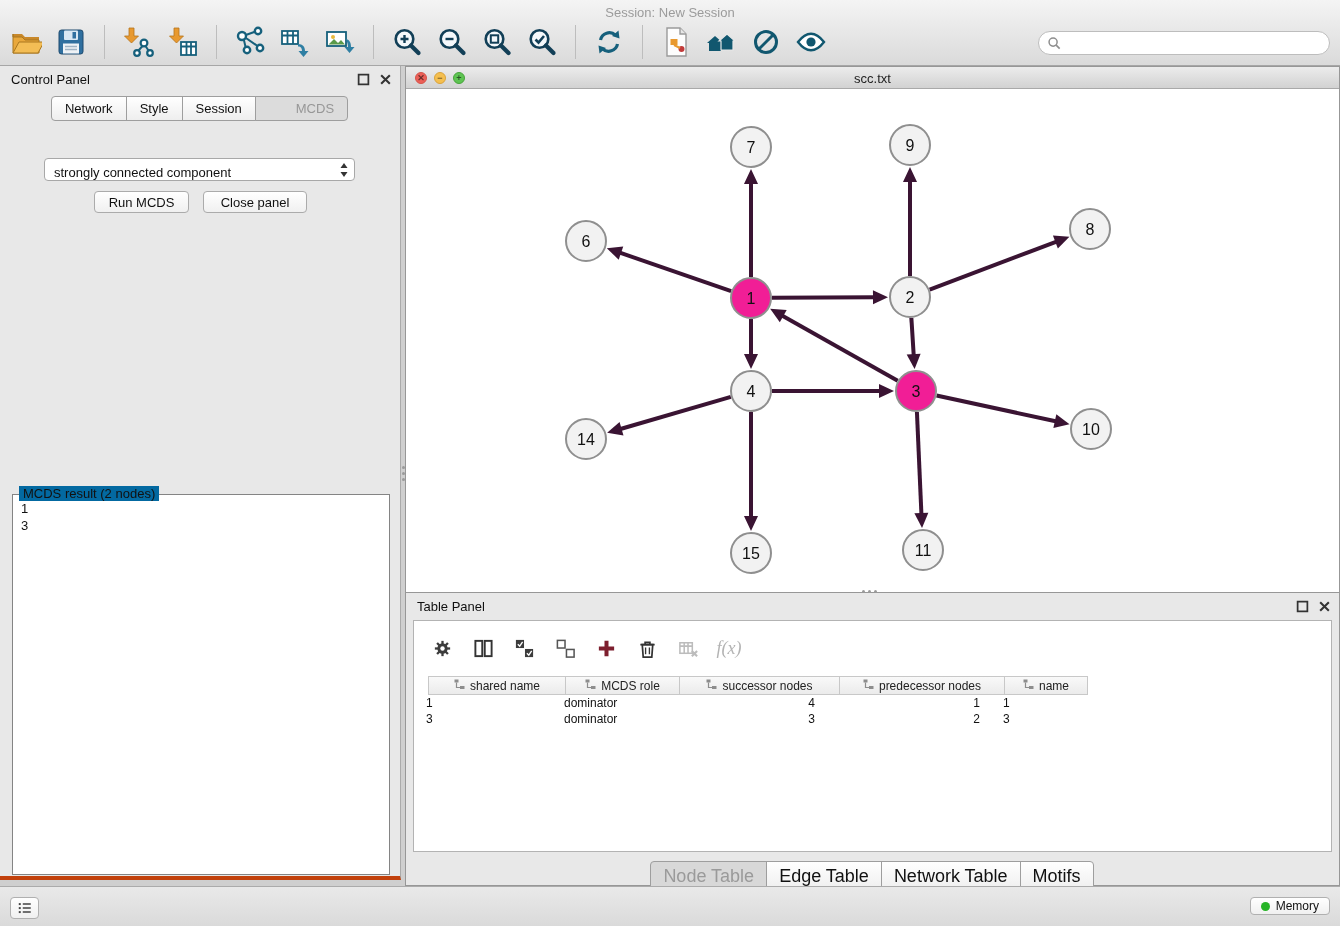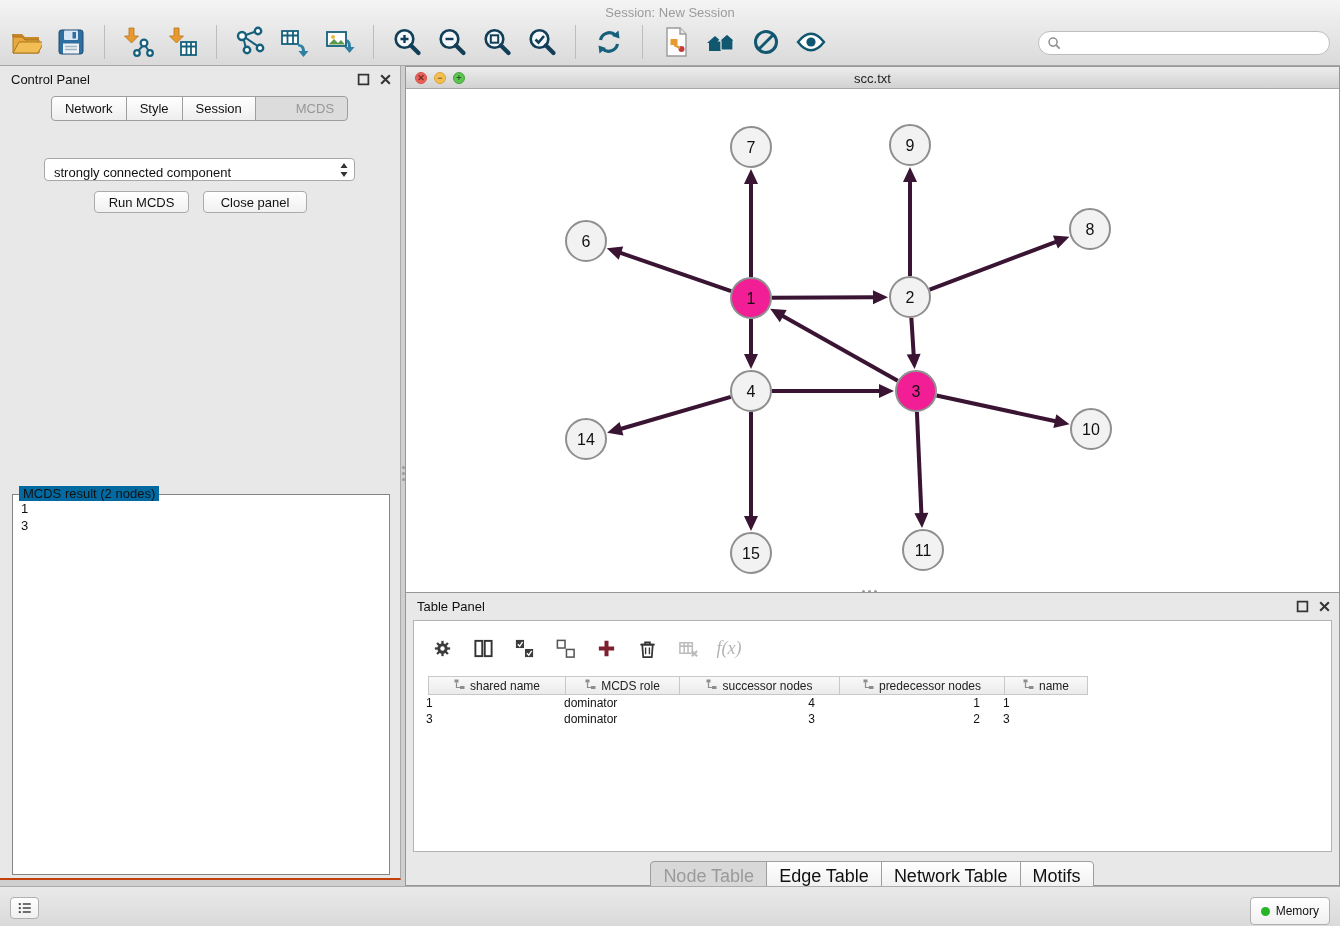--- a/index.html
+++ b/index.html
@@ -17,21 +17,21 @@
   .tool-btn svg { width:32px; height:32px; }
   .tb-sep { width:1px; height:34px; background:#bdbdbd; margin:0 6px; }
   .search-wrap { position:absolute; right:10px; top:31px; width:292px; height:24px;
                  background:#fff; border:1px solid #bdbdbd; border-radius:12px; }
   .search-wrap .mag { position:absolute; left:8px; top:4px; width:15px; height:15px; }
   .search-wrap input { position:absolute; left:26px; top:1px; width:256px; height:20px;
                        border:none; outline:none; font-size:13px; background:transparent; }
 
   
   #control-panel { position:absolute; left:0; top:66px; width:401px; height:814px;
-                   background:#e8e8e8; border-right:1px solid #aaa; border-bottom:2px solid #c2410c; }
+                   background:#e8e8e8; border-right:1px solid #aaa; border-bottom:4px solid #c2410c; }
   .panel-head { position:relative; height:26px; }
   .panel-head .ptitle { position:absolute; left:11px; top:6px; font-size:13px; color:#111; }
   .panel-head .picons { position:absolute; right:8px; top:6px; display:flex; gap:9px; }
   .panel-head .picons span { width:13px; height:13px; display:inline-block; }
   .panel-head .picons svg { width:13px; height:13px; }
 
   #cp-tabs { position:absolute; left:0; top:30px; width:100%; display:flex; justify-content:center; }
   .cp-tab { font-size:13px; padding:4px 13px; background:linear-gradient(#ffffff,#eeeeee);
             border:1px solid #9e9e9e; margin-left:-1px; color:#111; }
   .cp-tab:first-child { border-radius:4px 0 0 4px; }
@@ -102,21 +102,21 @@
   .tbl-tab:last-child { border-radius:0 4px 4px 0; }
   .tbl-tab.active { background:#d8d8d8; color:#9a9a9a; }
 
   
   #status-bar { position:absolute; left:0; top:886px; width:1340px; height:40px;
                 background:linear-gradient(#e9e9e9,#dadada); border-top:1px solid #ababab; }
   #task-btn { position:absolute; left:10px; top:10px; width:29px; height:22px;
               background:linear-gradient(#ffffff,#f0f0f0); border:1px solid #b0b0b0; border-radius:4px;
               display:flex; align-items:center; justify-content:center; }
   #task-btn svg { width:16px; height:16px; }
-  #memory-btn { position:absolute; right:10px; top:10px; height:28px; padding:0 10px;
+  #memory-btn { position:absolute; right:10px; top:10px; height:18px; padding:0 10px;
                 background:linear-gradient(#ffffff,#f0f0f0); border:1px solid #b0b0b0; border-radius:4px;
                 display:flex; align-items:center; gap:6px; font-size:12px; color:#111; }
   #memory-dot { width:9px; height:9px; border-radius:50%; }
 </style>
 </head>
 <body>
 
 <div id="app">
 
   <div id="topbar">

